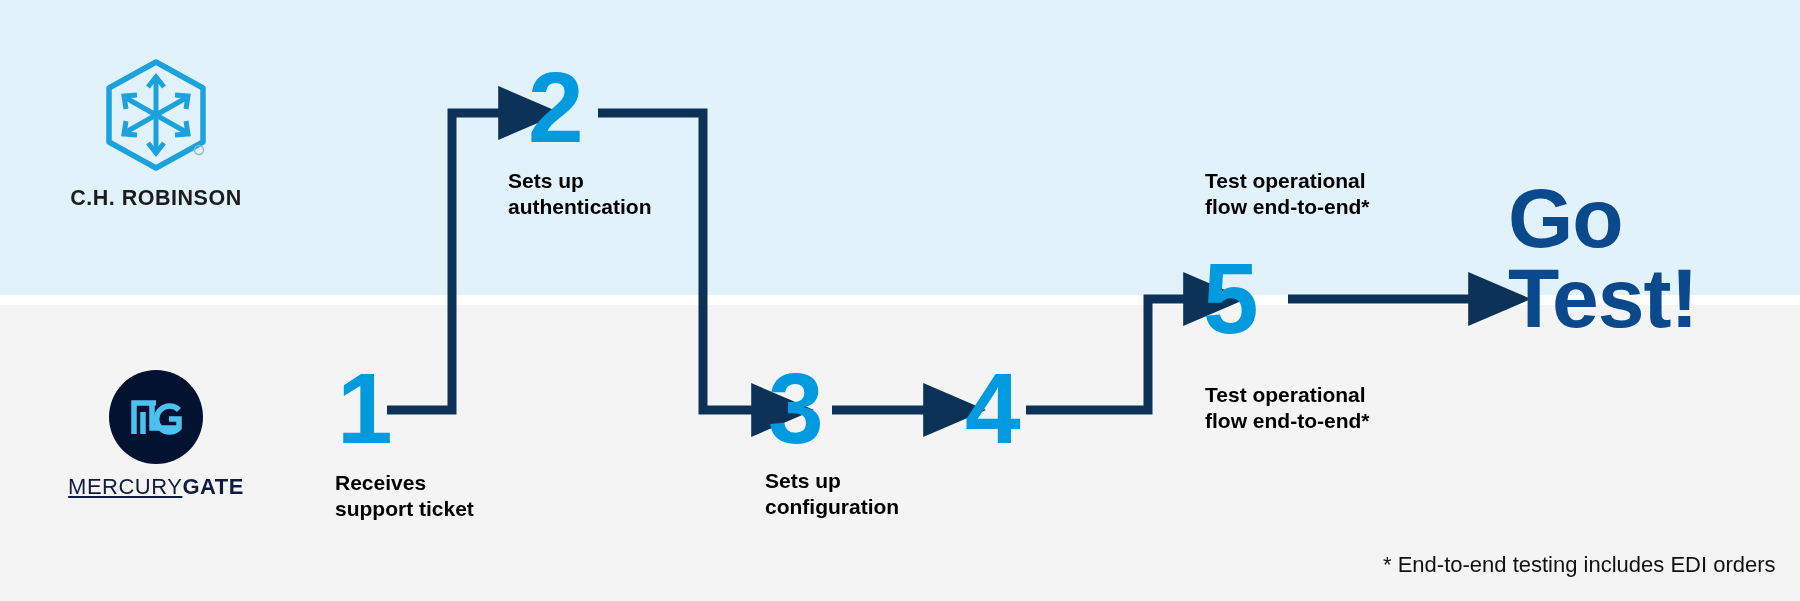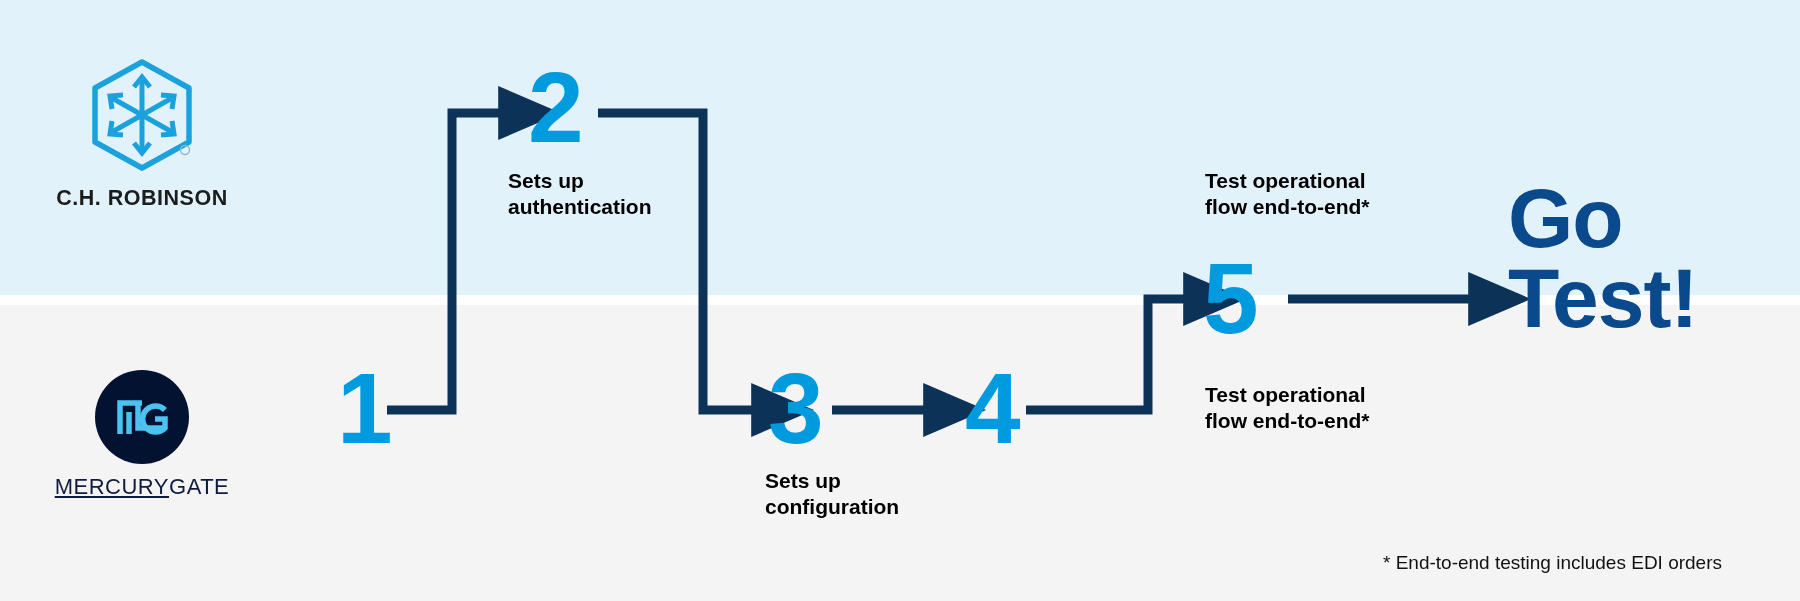--- a/index.html
+++ b/index.html
@@ -44,20 +44,21 @@
     position: absolute;
     left: 0; top: 0;
     width: 1800px; height: 601px;
     pointer-events: none;
   }
 
   
   .logo-block {
     position: absolute;
     text-align: center;
+    margin-left: 14px;
   }
   #chr-logo-block { left: 52px; top: 58px; width: 180px; }
   #mg-logo-block  { left: 52px; top: 370px; width: 180px; }
 
   .chr-wordmark {
     margin-top: 8px;
     font-family: "Liberation Sans", sans-serif;
     font-weight: bold;
     font-size: 21.5px;
     letter-spacing: 0.5px;
@@ -66,21 +67,21 @@
   }
   .mg-wordmark {
     margin-top: 10px;
     font-family: "Liberation Sans", sans-serif;
     font-size: 22px;
     letter-spacing: 0.5px;
     color: #101c3e;
     white-space: nowrap;
   }
   .mg-wordmark .light { font-weight: 300; text-decoration: underline; }
-  .mg-wordmark .bold  { font-weight: normal; }
+  .mg-wordmark .bold  { font-weight: bold; }
 
   .mg-circle {
     width: 94px; height: 94px;
     border-radius: 50%;
     background: #031231;
     margin: 0 auto;
     position: relative;
   }
 
   
@@ -117,21 +118,21 @@
     letter-spacing: -1px;
     white-space: pre-line;
   }
 
   
   #footnote {
     position: absolute;
     left: 1383px; top: 552px;
     font-family: "Liberation Sans", sans-serif;
     font-weight: normal;
-    font-size: 19px;
+    font-size: 22px;
     color: #111111;
     white-space: nowrap;
   }
 </style>
 </head>
 <body>
 
 <div id="canvas">
 
   <div class="band-top"></div>
@@ -198,20 +199,22 @@
           <path d="M 70,40 A 13,13 0 1 0 70,58 L 70,49 L 60,49" stroke-linecap="butt"></path>
         </g>
       </svg>
     </div>
     <div class="mg-wordmark">
       <span class="light">MERCURY</span><span class="bold">GATE</span>
     </div>
   </div>
 
   <div class="step-num" style="left:337px; top:358px;">1</div>
+  <div class="step-label" style="left:335px; top:470px; width:230px;">Receives
+support ticket</div>
 
   <div class="step-num" style="left:528px; top:57px;">2</div>
   <div class="step-label" style="left:508px; top:168px; width:230px;">Sets up
 authentication</div>
 
   <div class="step-num" style="left:768px; top:358px;">3</div>
   <div class="step-label" style="left:765px; top:468px; width:230px;">Sets up
 configuration</div>
 
   <div class="step-num" style="left:965px; top:358px;">4</div>

